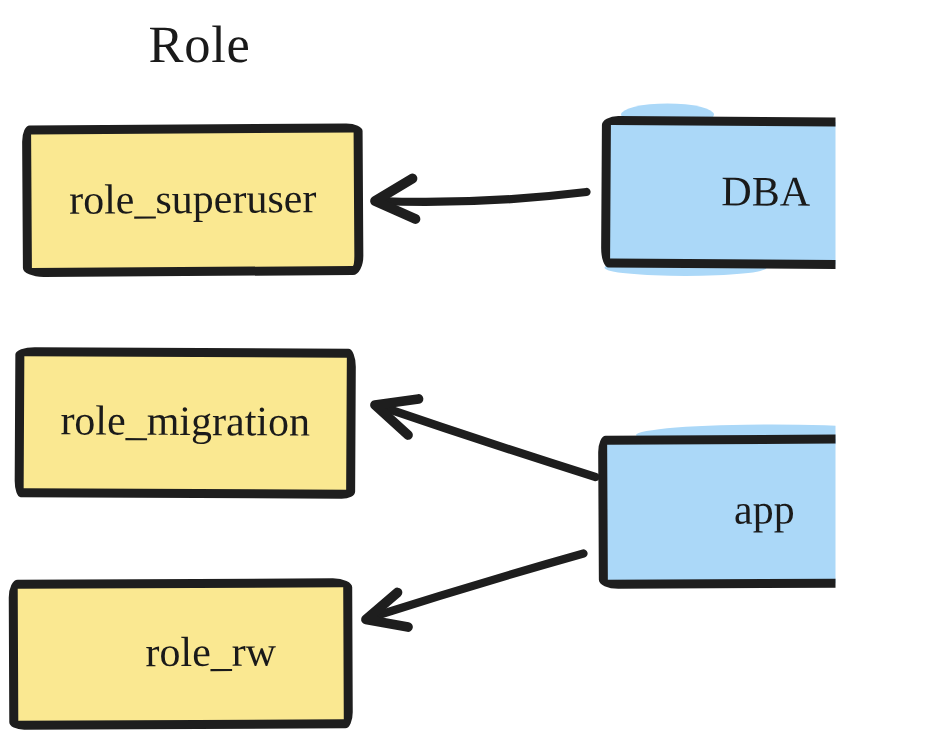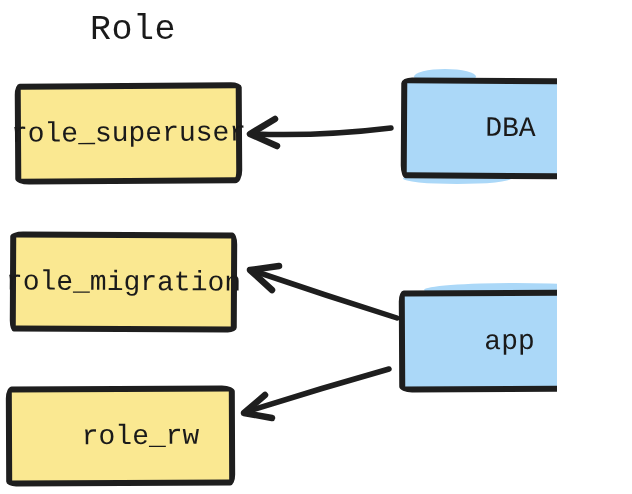--- a/index.html
+++ b/index.html
@@ -6,21 +6,21 @@
     margin: 0;
     padding: 0;
     background: #ffffff;
   }
   #canvas {
     position: relative;
     width: 557px;
     height: 494px;
     background: var(--background, #fff);
     overflow: hidden;
-    font-family: Liberation Mono, monospace;
+    font-family: Liberation Serif, serif;
     color: var(--text, #1a1a1a);
   }
   .col-header {
     position: absolute;
     top: 10px;
     width: 160px;
     text-align: center;
     font-size: 35px;
     line-height: 40px;
     letter-spacing: 0.5px;

